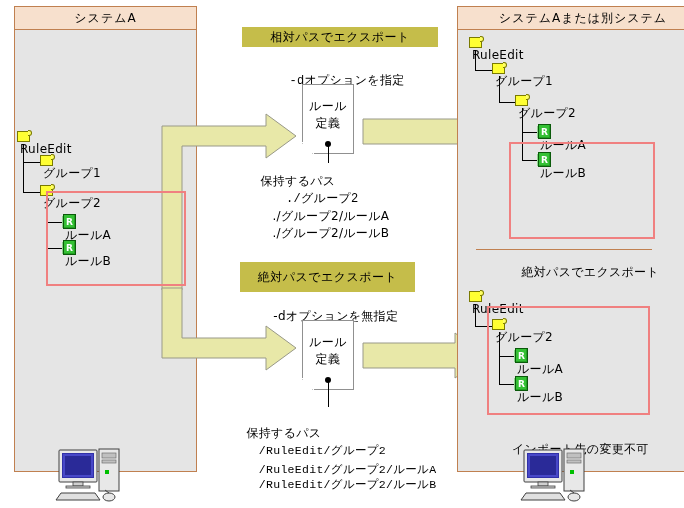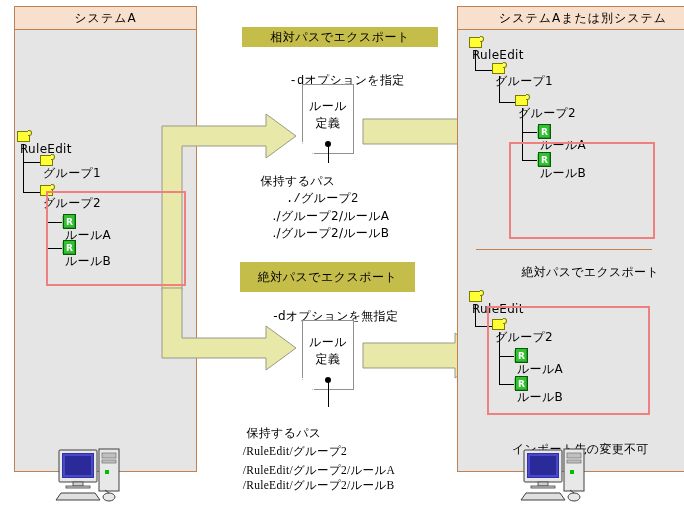--- a/index.html
+++ b/index.html
@@ -48,21 +48,21 @@
   
   .redbox{position:absolute;border:2px solid #f08080;box-sizing:border-box;background:transparent;}
 
   
   .chip{position:absolute;background:#c5bd4a;color:#000;
         display:flex;align-items:center;justify-content:center;
         font-size:12px;letter-spacing:.5px;white-space:nowrap;box-sizing:border-box;}
 
   
   .txt{position:absolute;white-space:pre;font-size:12px;line-height:18px;letter-spacing:.3px;}
-  .txt.mono{font-family:Liberation Serif, serif;font-size:11.5px;}
+  .txt.mono{font-family:Liberation Mono, monospace;font-size:11.5px;}
   .center{text-align:center;}
 
   
   .doc{position:absolute;width:72px;height:70px;}
   .doc .sheet{position:absolute;left:0;top:0;width:52px;height:70px;
               background:#fff;border:1px solid #909090;box-sizing:border-box;}
   .doc .fold{position:absolute;left:0;bottom:0;width:11px;height:11px;
              background:#fff;border-right:1px solid #909090;border-top:1px solid #909090;
              box-sizing:border-box;
              clip-path:polygon(0 0,100% 100%,0 100%);}

